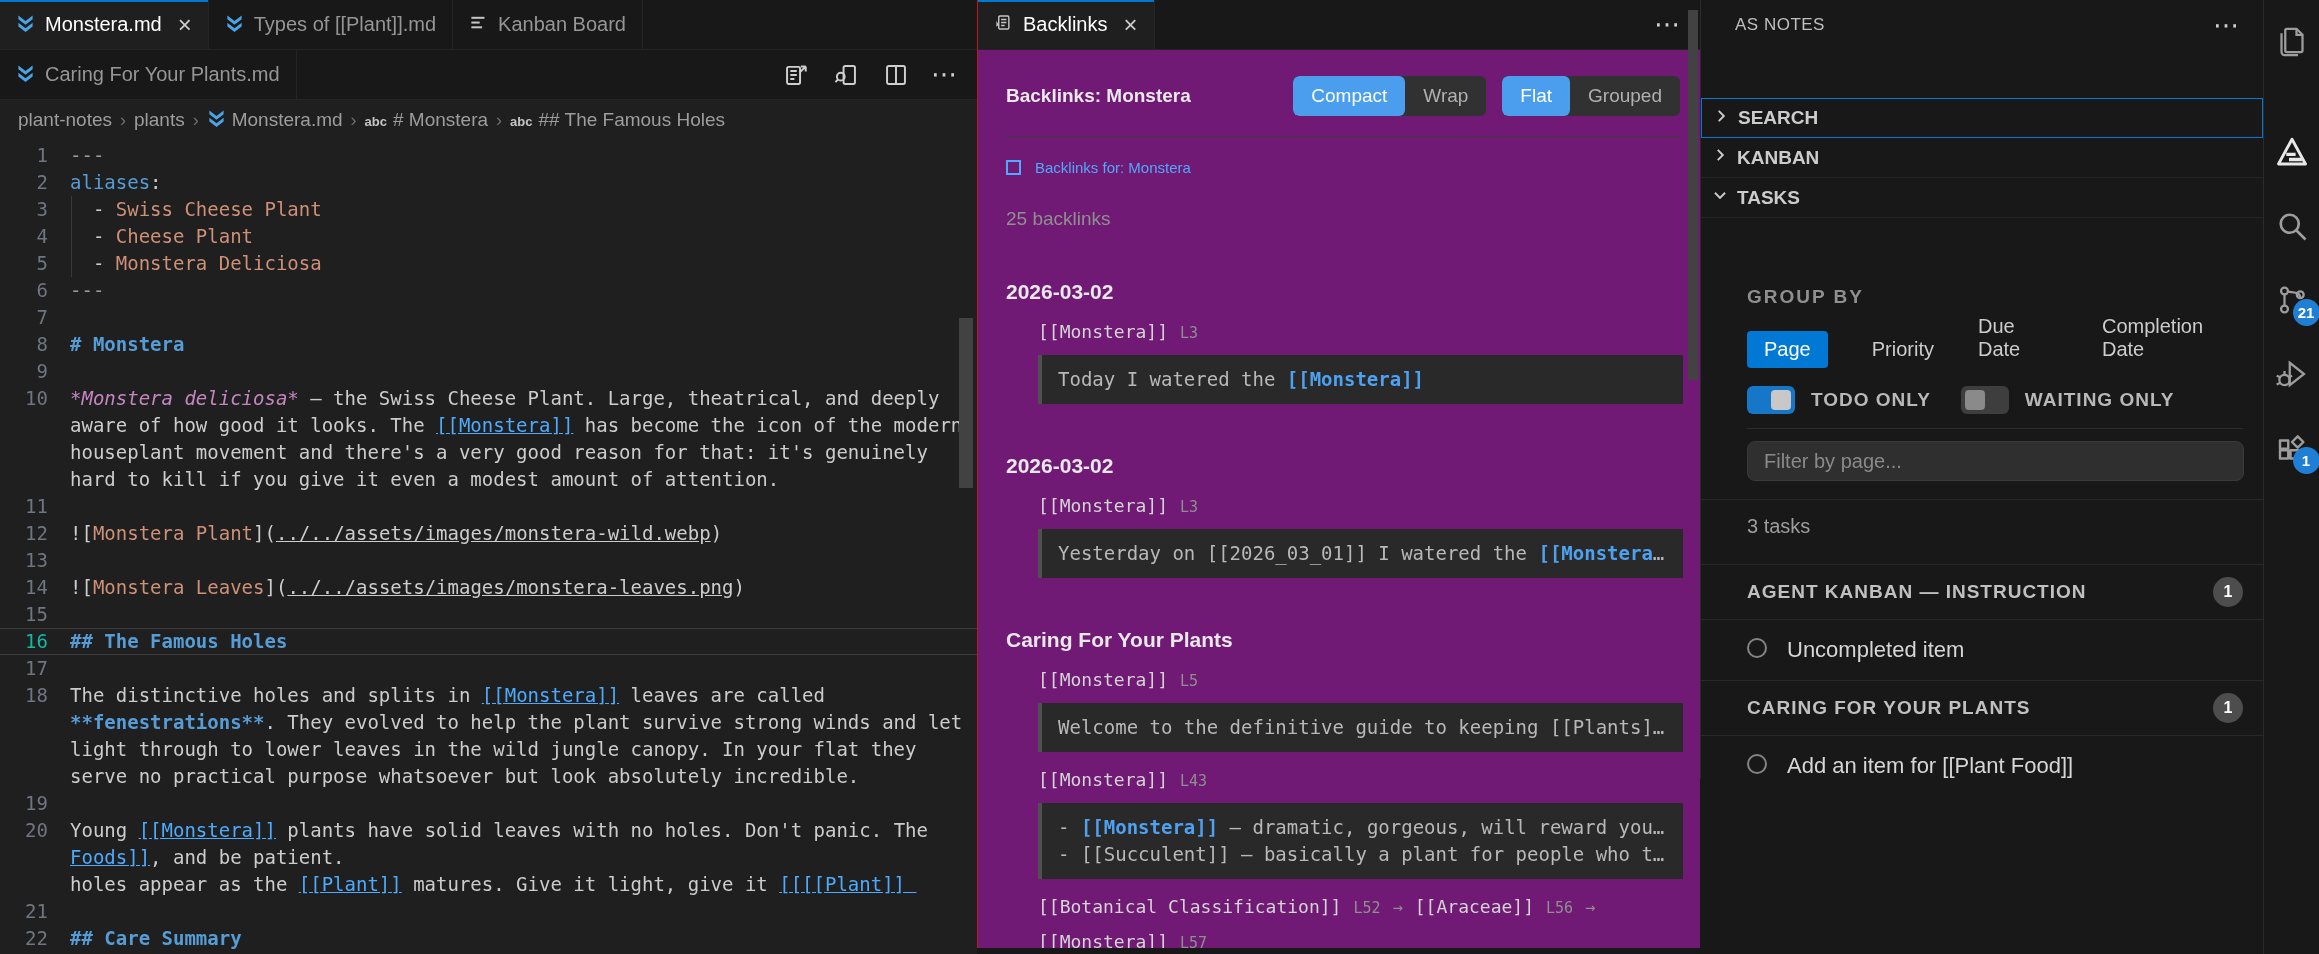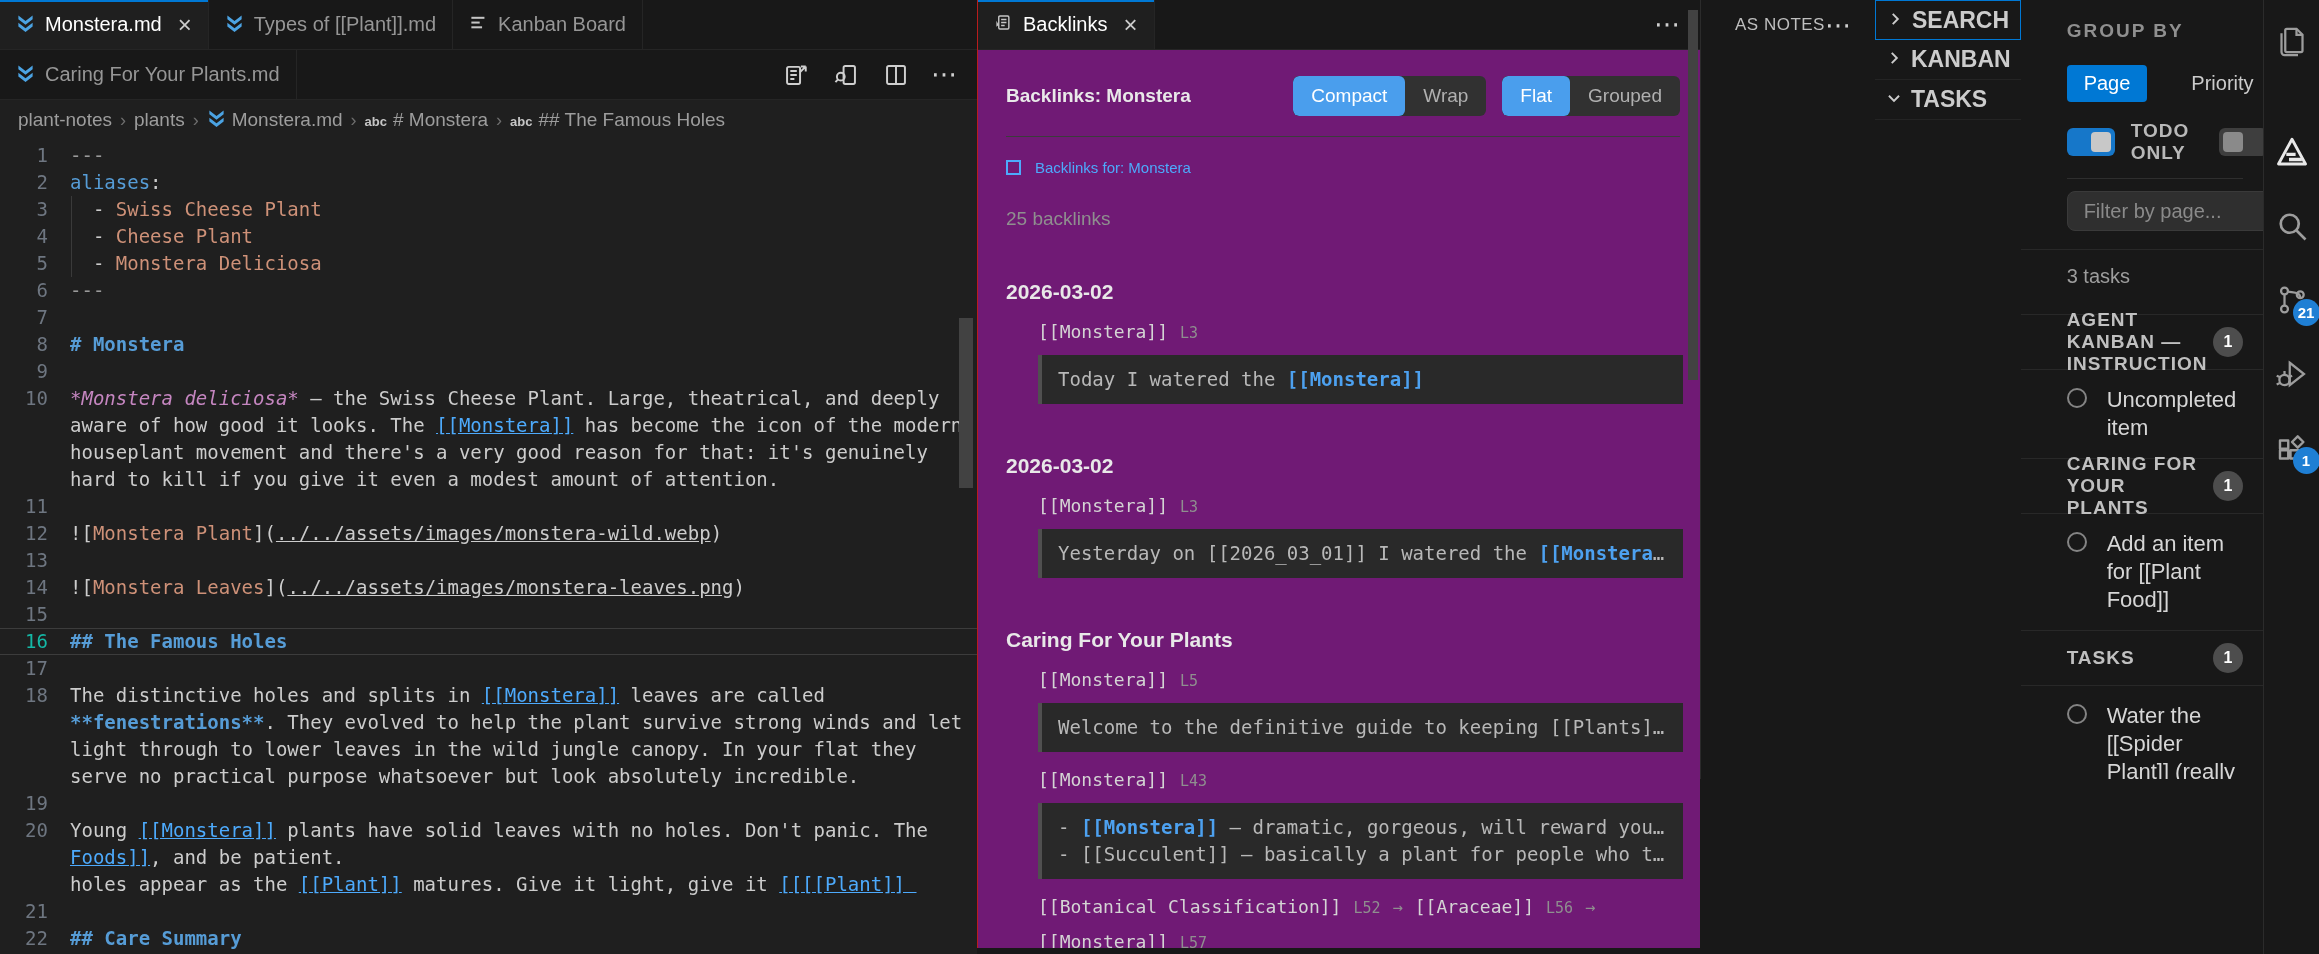--- a/index.html
+++ b/index.html
@@ -62,25 +62,25 @@
   .bl-lnum { color:#8f8f8f; font-size:15px; }
   .bl-arrow { color:#8f8f8f; font-size:17px; }
   .bl-quote { margin-top:13px; background:#292929; border-left:4px solid #505050; padding:11px 16px;
               font-family:"DejaVu Sans Mono", monospace; font-size:19px; line-height:27px; color:#b8b8b8;
               width:645px; white-space:pre; overflow:hidden; cursor:pointer; }
   .seg-q { color:#b8b8b8; } .seg-ql { color:#4da1f0; font-weight:bold; }
   .bl-scrollbar { position:absolute; right:2px; top:10px; width:10px; height:370px; background:#424242; }
 
   
   .sidebar { width:563px; height:779px; background:#181818; border-left:1px solid #2b2b2b;
-             display:flex; flex-direction:row; overflow:hidden; }
+             display:flex; flex-direction:column; overflow:hidden;gap:48px; }
   .side-header { height:50px; flex:none; display:flex; align-items:center; padding:0 22px 0 34px; }
   .side-title { color:#bfbfbf; font-size:17px; letter-spacing:0.5px; flex:1; }
   .pane-row { height:40px; flex:none; display:flex; align-items:center; gap:8px; padding:0 10px;
-              color:#cccccc; font-size:23px; font-weight:bold; border-bottom:1px solid #242424; cursor:pointer; }
+              color:#cccccc; font-size:19px; font-weight:bold; border-bottom:1px solid #242424; cursor:pointer; }
   .pane-row.focused { border:1px solid #0078d4; }
   .pane-row svg { width:18px; height:18px; }
   .tasks-body { flex:1; padding:20px 0 0 0; overflow:hidden; }
   .pad { padding:0 20px 0 46px; }
   .groupby-label { color:#8f8f8f; font-size:19px; font-weight:bold; letter-spacing:2px; }
   .groupby-btns { display:flex; align-items:flex-end; gap:44px; }
   .gb-btn { font-size:20px; color:#cccccc; cursor:pointer; padding:7px 0; }
   .gb-btn.on { background:#0078d4; color:#fff; border-radius:4px; padding:7px 17px; }
   .toggles { margin-top:18px; display:flex; align-items:center; gap:16px; }
   .toggle { width:48px; height:28px; border-radius:6px; position:relative; cursor:pointer; flex:none; }

